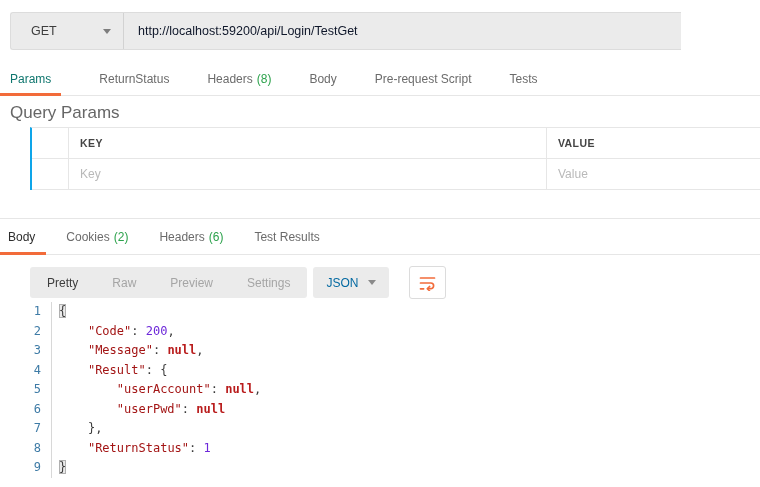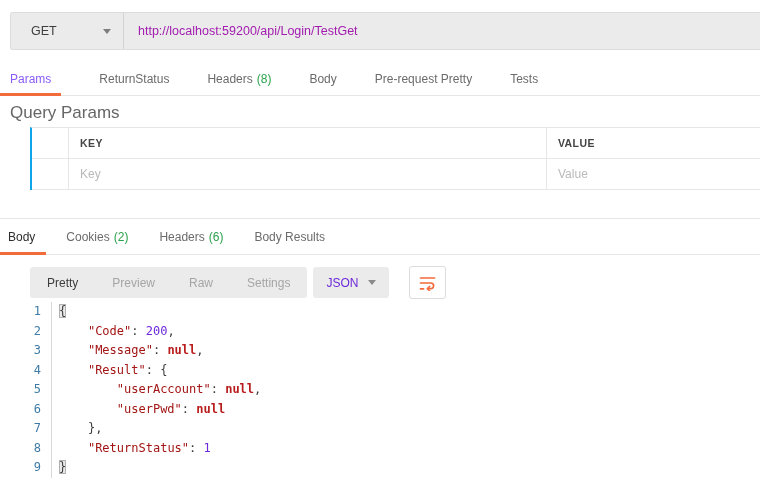--- a/index.html
+++ b/index.html
@@ -1,39 +1,39 @@
 <!DOCTYPE html>
 <html><head>
 <meta charset="utf-8">
 <style>
   * { margin:0; padding:0; box-sizing:border-box; }
   html,body { width:760px; height:487px; background:#fff; overflow:hidden;
     font-family:"Liberation Sans", sans-serif; color:#3d3d3d; }
   .page { position:relative; width:760px; height:487px; }
 
   
-  .url-bar { position:absolute; left:10px; top:12px; width:750px; height:38px;
+  .url-bar { position:absolute; left:10px; top:12px; width:671px; height:38px;
     background:#ebebeb; border:1px solid #dcdcdc; border-right:none;
     border-radius:3px 0 0 3px; display:flex; align-items:stretch; }
   .method { width:113px; display:flex; align-items:center; justify-content:space-between;
     padding:0 12px 0 20px; border-right:1px solid #d2d2d2; cursor:pointer; }
   .method-label { font-size:12.5px; color:#3d3d3d; }
   .caret { width:0; height:0; border-left:4px solid transparent; border-right:4px solid transparent;
     border-top:5px solid #7d7d7d; }
   .url-input { flex:1; border:none; background:transparent; outline:none;
-    padding:0 10px 0 14px; font-size:12.5px; color:#a21caf;
+    padding:0 10px 0 14px; font-size:12.5px; color:#0f172a;
     font-family:"Liberation Sans", sans-serif; }
 
   
   .req-tabs { position:absolute; left:0; top:62px; width:760px; height:34px;
     border-bottom:1px solid #e6e6e6; display:flex; align-items:center; }
   .req-tab { position:relative; height:100%; display:flex; align-items:center;
     padding:0 10px; margin-right:18px; font-size:12px; color:#6b6b6b; cursor:pointer; }
   .req-tab:first-child { margin-right:28px; }
-  .req-tab.active { color:#8b5cf6; }
+  .req-tab.active { color:#0f766e; }
   .req-tab.active::after { content:""; position:absolute; left:0; right:0; bottom:-1px;
     height:3px; background:#f26b3a; }
   .count { color:#2ca24c; margin-left:4px; }
 
   
   .qp-title { position:absolute; left:10px; top:103px; font-size:17px;
     font-weight:400; color:#666; }
   .qp-table { position:absolute; left:0; top:127px; width:754px;
     border-top:1px solid #e6e6e6; border-left:2px solid #0ea5e9;margin-left:30px; }
   .qp-row { display:flex; height:31px; border-bottom:1px solid #e6e6e6; }
@@ -57,21 +57,21 @@
     height:3px; background:#f26b3a; }
 
   .resp-toolbar { position:absolute; left:30px; top:266px; height:33px;
     display:flex; align-items:center; }
   .seg { display:flex; background:#ebebeb; border-radius:3px; height:31px; }
   .seg-item { padding:8px 17px; display:flex; align-items:center; font-size:12px;
     color:#a5a5a5; cursor:pointer; }
   .seg-item.active { color:#3d3d3d; }
   .json-dd { margin-left:6px; height:31px; background:#ebebeb; border-radius:3px;
     padding:0 13px; display:flex; align-items:center; gap:10px; font-size:12px;
-    color:#6d28d9; cursor:pointer; }
+    color:#0369a1; cursor:pointer; }
   .json-dd .caret { border-top-color:#8a8a8a; }
   .wrap-btn { margin-left:20px; width:37px; height:33px; background:#fff;
     border:1px solid #dcdcdc; border-radius:3px; display:flex; align-items:center;
     justify-content:center; cursor:pointer; }
 
   
   .code { position:absolute; left:0; top:302px; width:760px;
     font-family:"DejaVu Sans Mono", monospace; font-size:12px; line-height:19.5px; }
   .code-line { display:flex; white-space:pre; }
   .ln { flex:0 0 52px; text-align:right; padding-right:10px; color:#3e7ba6;
@@ -104,21 +104,21 @@
         <span>ReturnStatus</span>
       </div>
       <div class="req-tab">
         <span>Headers</span>
         <span class="count">(8)</span>
       </div>
       <div class="req-tab">
         <span>Body</span>
       </div>
       <div class="req-tab">
-        <span>Pre-request Pretty</span>
+        <span>Pre-request Script</span>
       </div>
       <div class="req-tab">
         <span>Tests</span>
       </div>
     </div>
 
   <div class="qp-title">Query Params</div>
 
   <div class="qp-table">
     <div class="qp-row">
@@ -147,29 +147,29 @@
       </div>
       <div class="resp-tab">
         <span>Cookies</span>
         <span class="count">(2)</span>
       </div>
       <div class="resp-tab">
         <span>Headers</span>
         <span class="count">(6)</span>
       </div>
       <div class="resp-tab">
-        <span>Body Results</span>
+        <span>Test Results</span>
       </div>
     </div>
 
   <div class="resp-toolbar">
     <div class="seg">
         <div class="seg-item active">Pretty</div>
+        <div class="seg-item">Raw</div>
         <div class="seg-item">Preview</div>
-        <div class="seg-item">Raw</div>
         <div class="seg-item">Settings</div>
       </div>
     <div class="json-dd">
       <span>JSON</span>
       <span class="caret"></span>
     </div>
     <div class="wrap-btn">
       <svg width="17" height="16" viewBox="0 0 17 16" fill="none" stroke="#f26b3a" stroke-width="1.7" stroke-linecap="round" stroke-linejoin="round">
         <path d="M1.5 3 H15.5"></path>
         <path d="M1.5 8 H11.8 a2.8 2.8 0 1 1 0 5.6 H8.8"></path>

